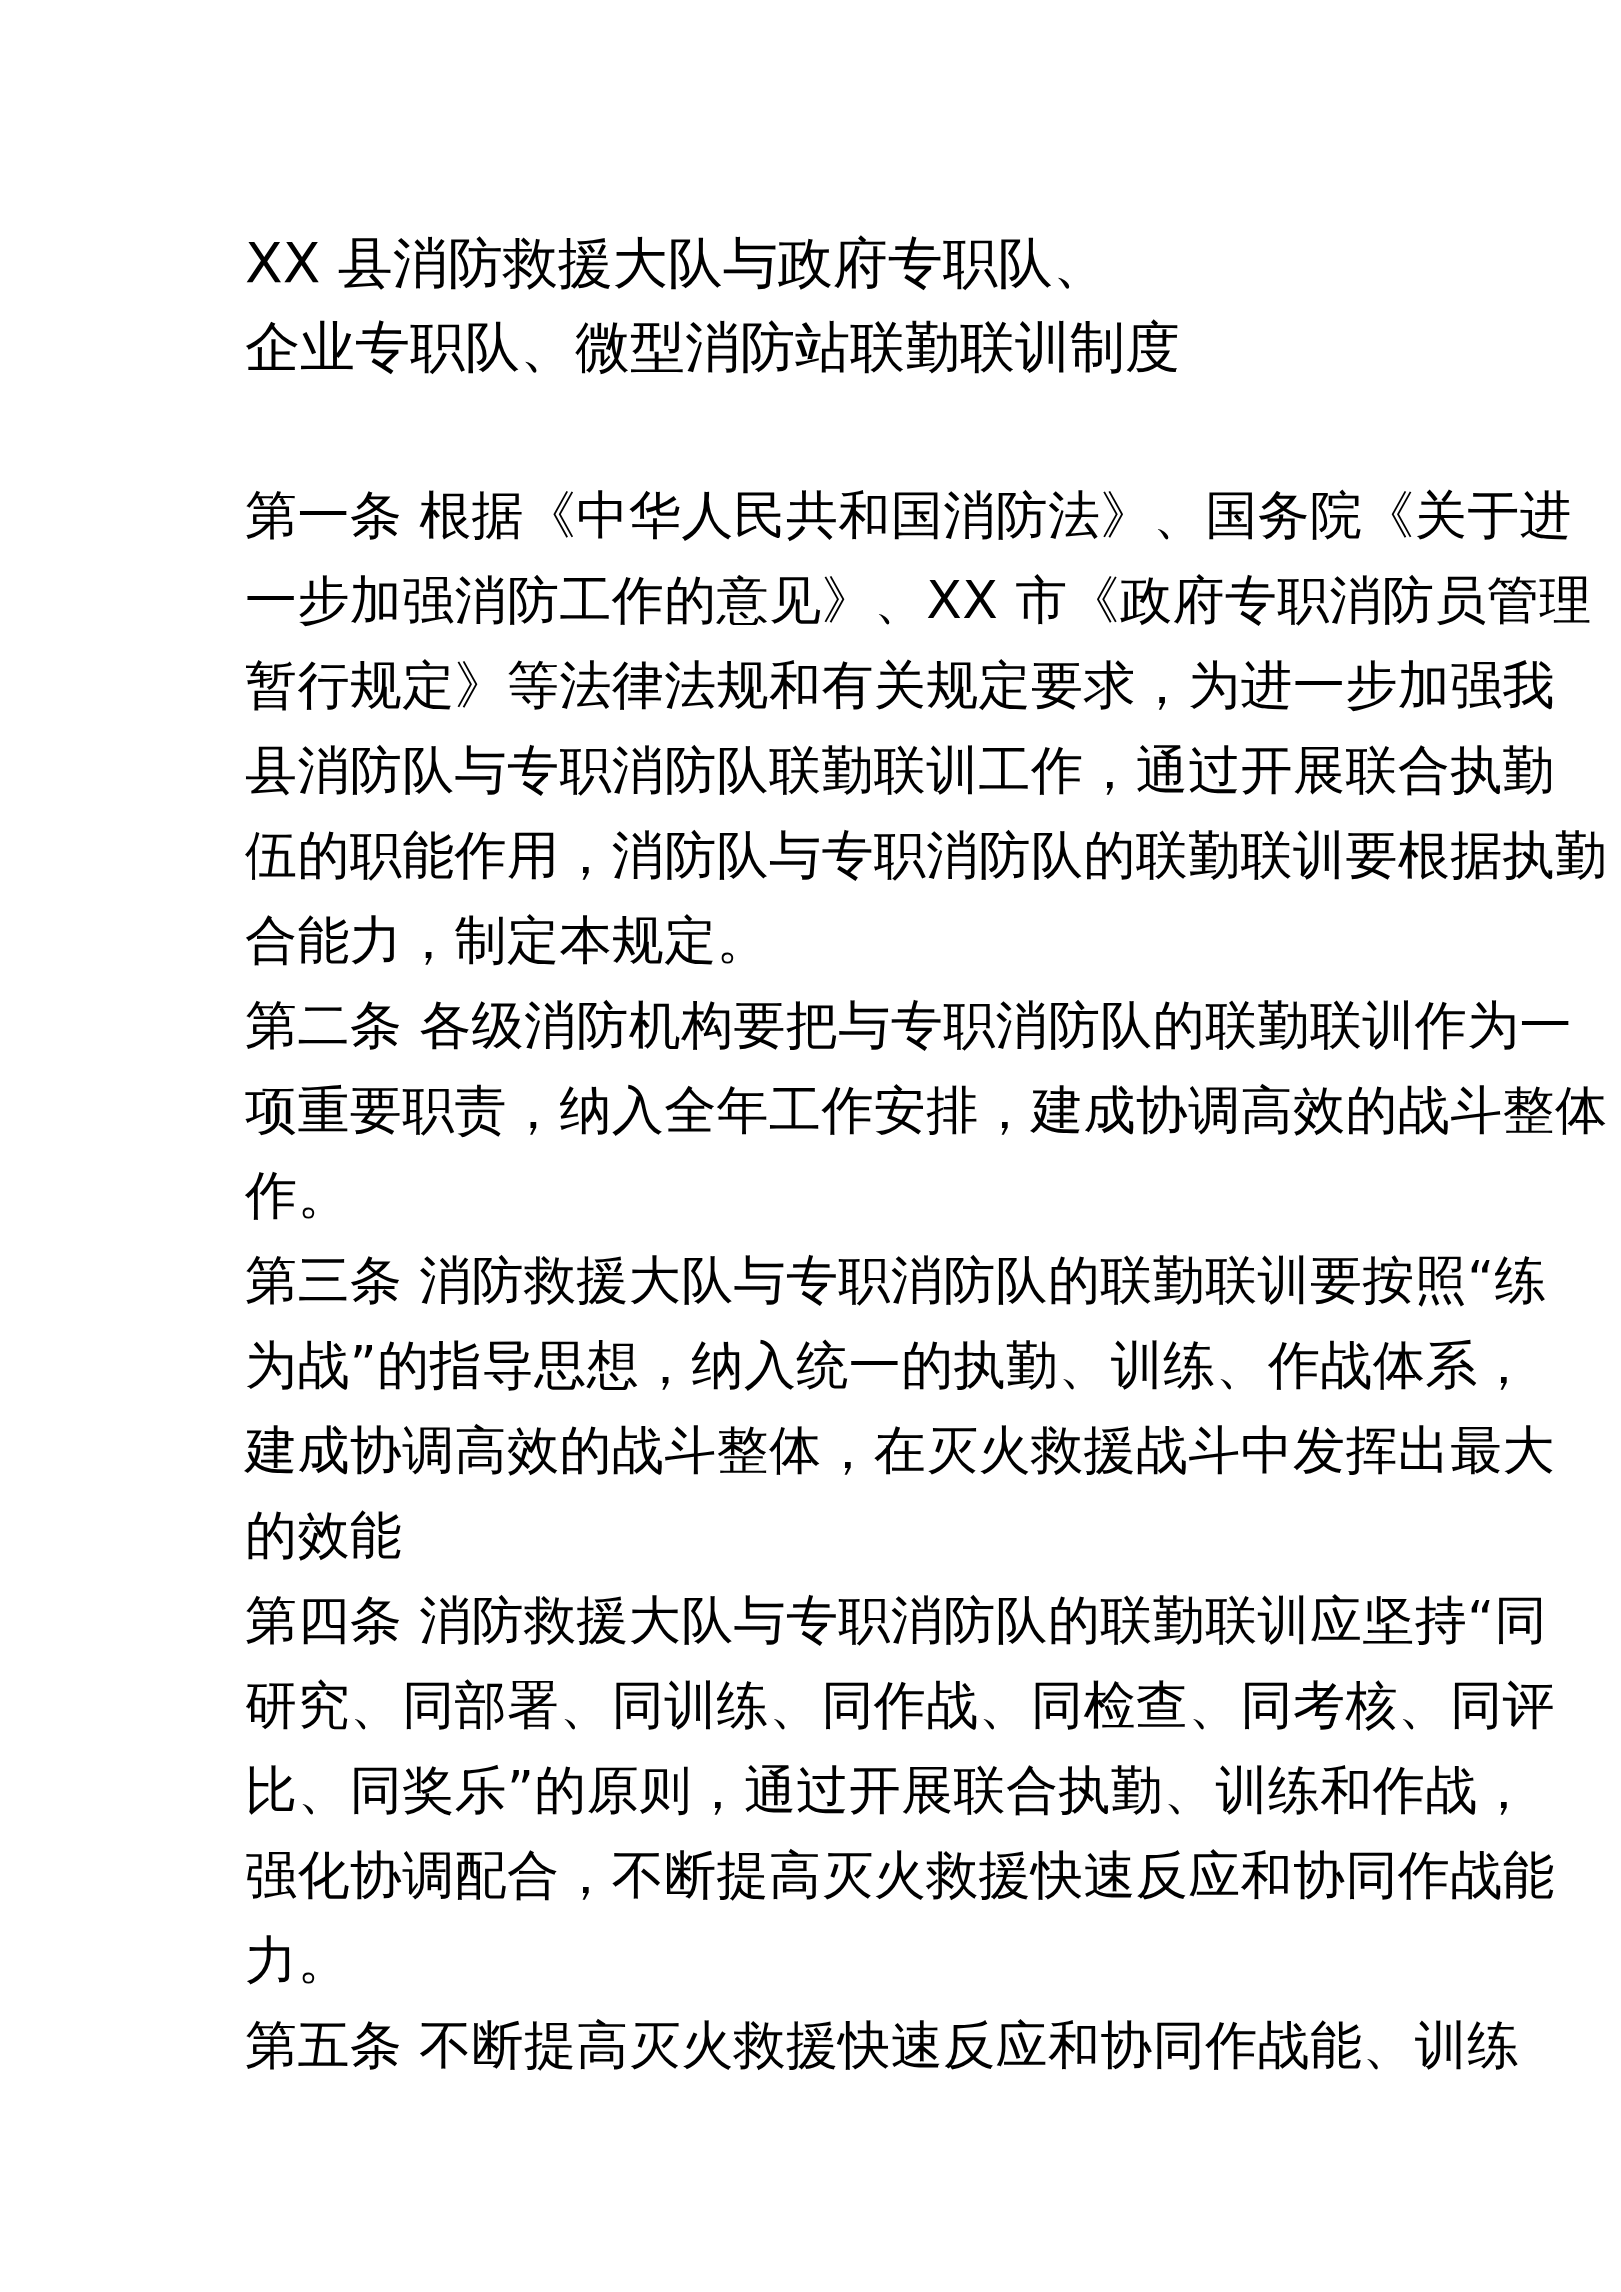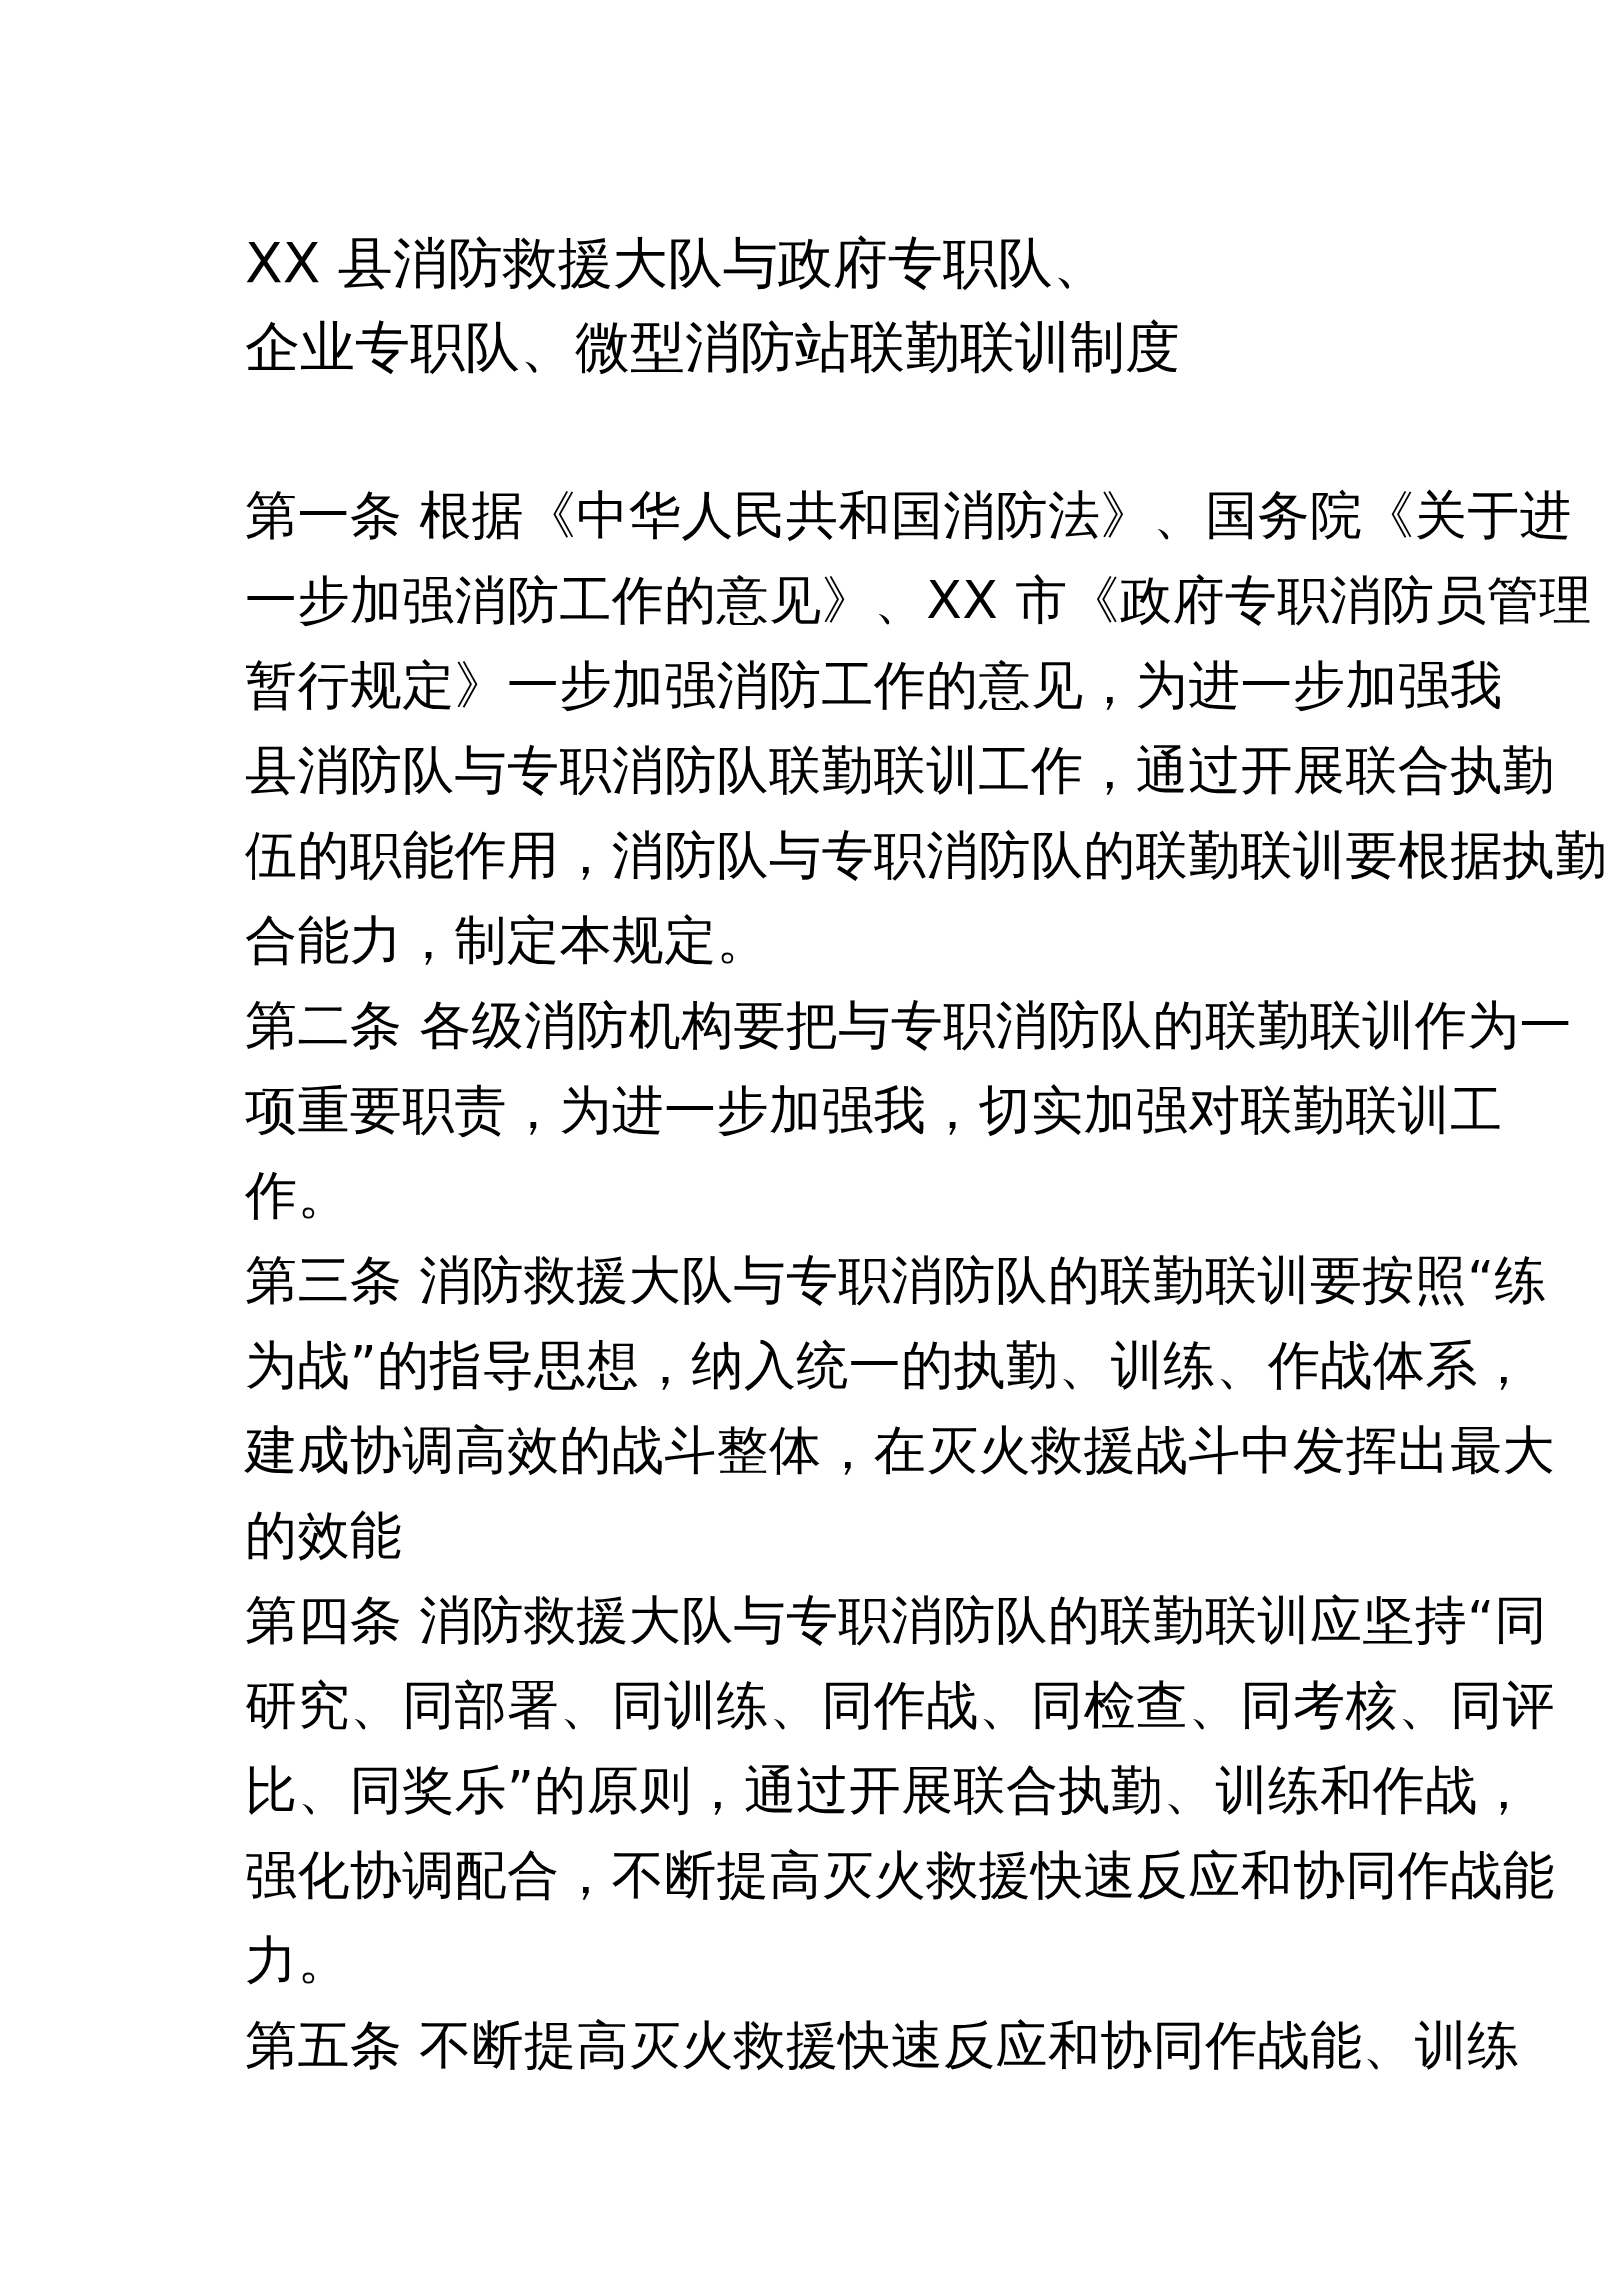--- a/index.html
+++ b/index.html
@@ -61,29 +61,29 @@
   <div class="title">
     <span class="line">XX 县消防救援大队与政府专职队、</span>
     <span class="line">企业专职队、微型消防站联勤联训制度</span>
   </div>
 
   <div class="body">
 
     <div>
       <span class="line-row">第一条 根据《中华人民共和国消防法》、国务院《关于进</span>
       <span class="line-row">一步加强消防工作的意见》、XX 市《政府专职消防员管理</span>
-      <span class="line-row">暂行规定》一步加强消防工作的意见，为进一步加强我</span>
+      <span class="line-row">暂行规定》等法律法规和有关规定要求，为进一步加强我</span>
       <span class="line-row">县消防队与专职消防队联勤联训工作，通过开展联合执勤</span>
       <span class="line-row">伍的职能作用，消防队与专职消防队的联勤联训要根据执勤</span>
       <span class="line-row">合能力，制定本规定。</span>
     </div>
 
     <div>
       <span class="line-row">第二条 各级消防机构要把与专职消防队的联勤联训作为一</span>
-      <span class="line-row">项重要职责，为进一步加强我，切实加强对联勤联训工</span>
+      <span class="line-row">项重要职责，纳入全年工作安排，建成协调高效的战斗整体</span>
       <span class="line-row">作。</span>
     </div>
 
     <div>
       <span class="line-row">第三条 消防救援大队与专职消防队的联勤联训要按照“练</span>
       <span class="line-row">为战”的指导思想，纳入统一的执勤、训练、作战体系，</span>
       <span class="line-row">建成协调高效的战斗整体，在灭火救援战斗中发挥出最大</span>
       <span class="line-row">的效能</span>
     </div>
 

